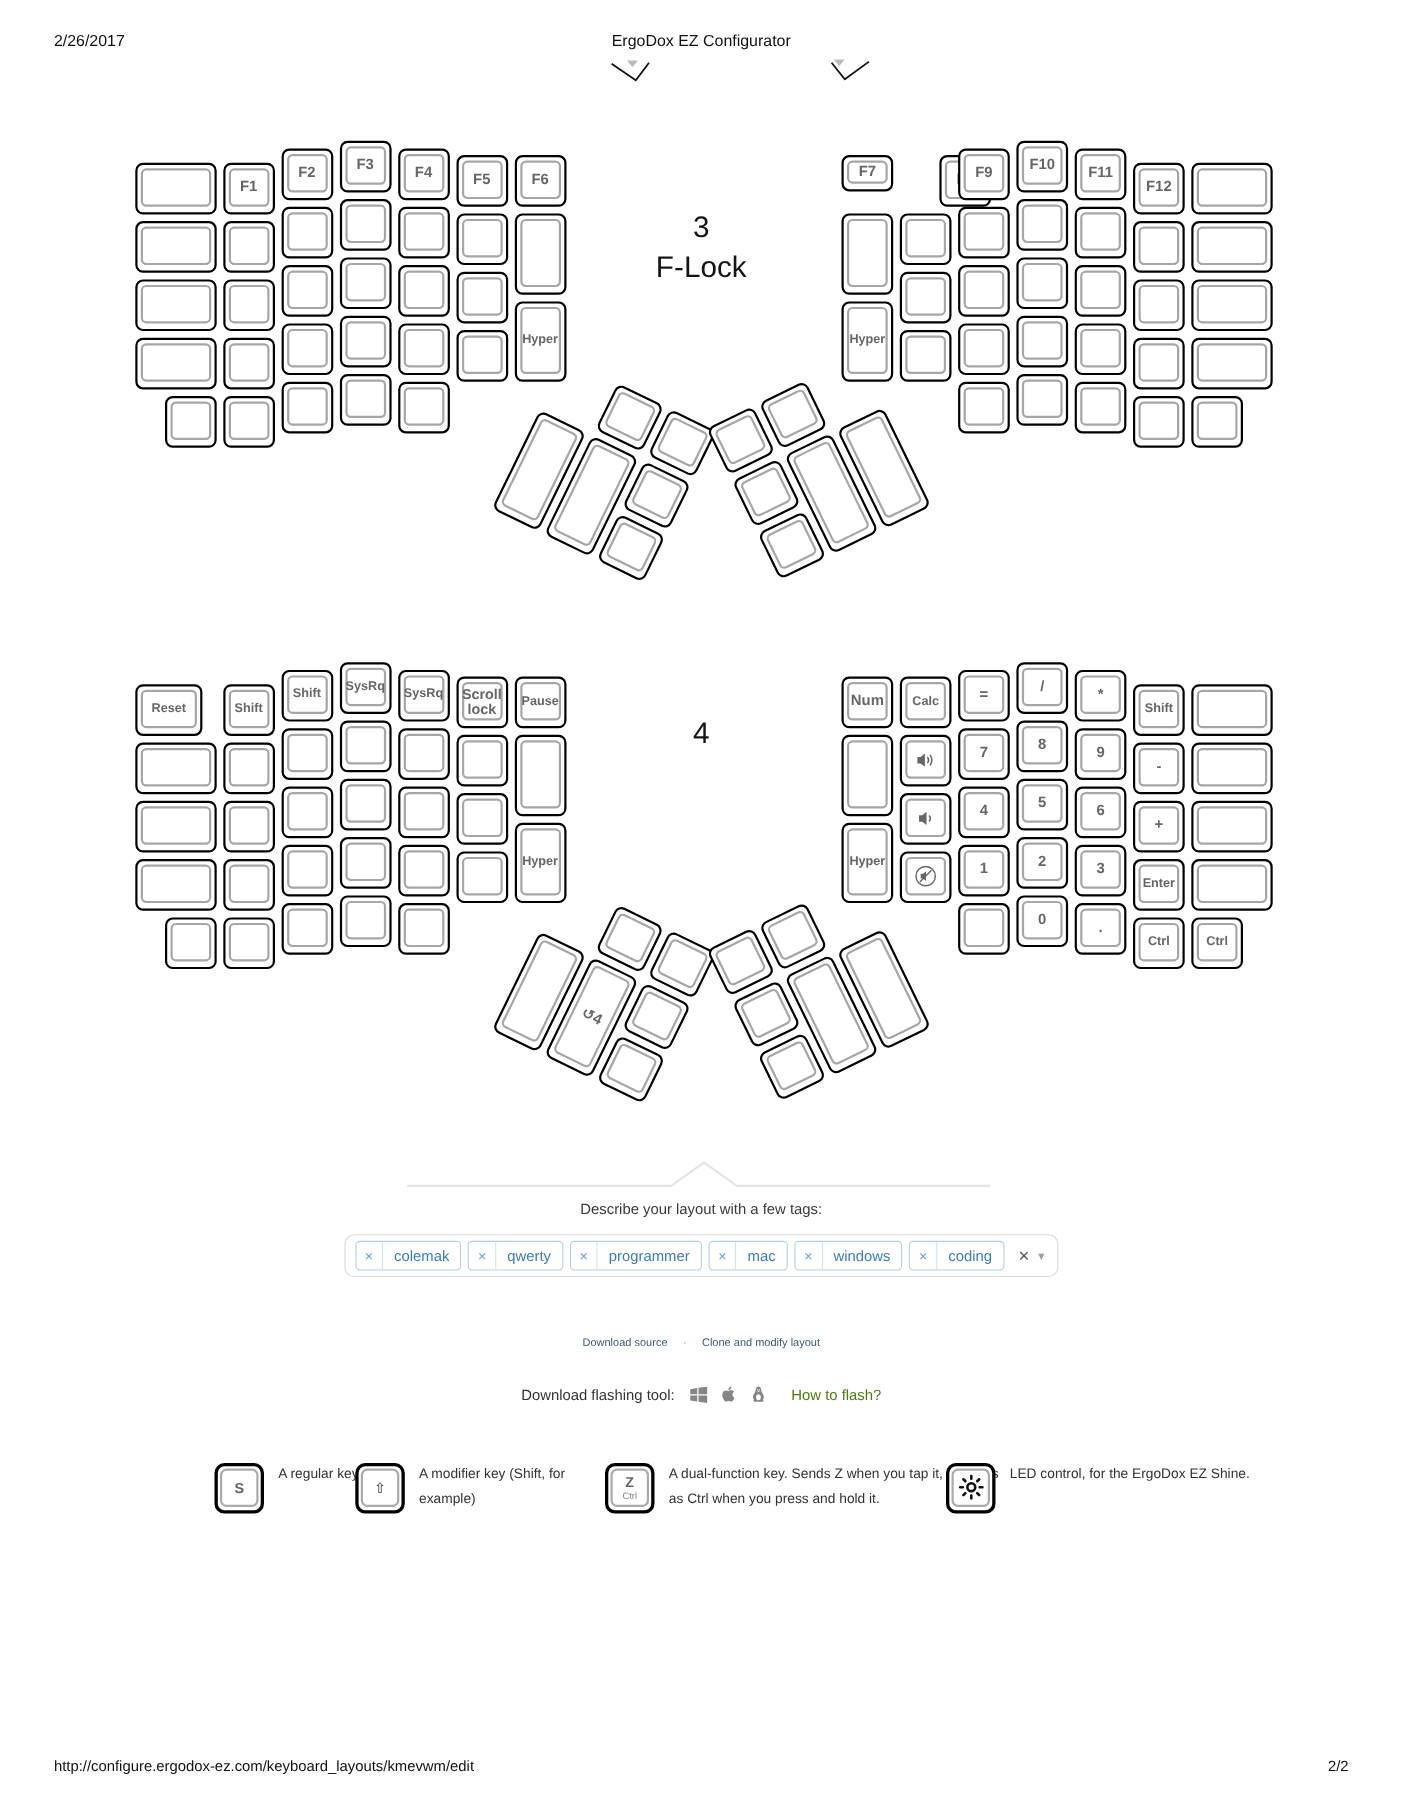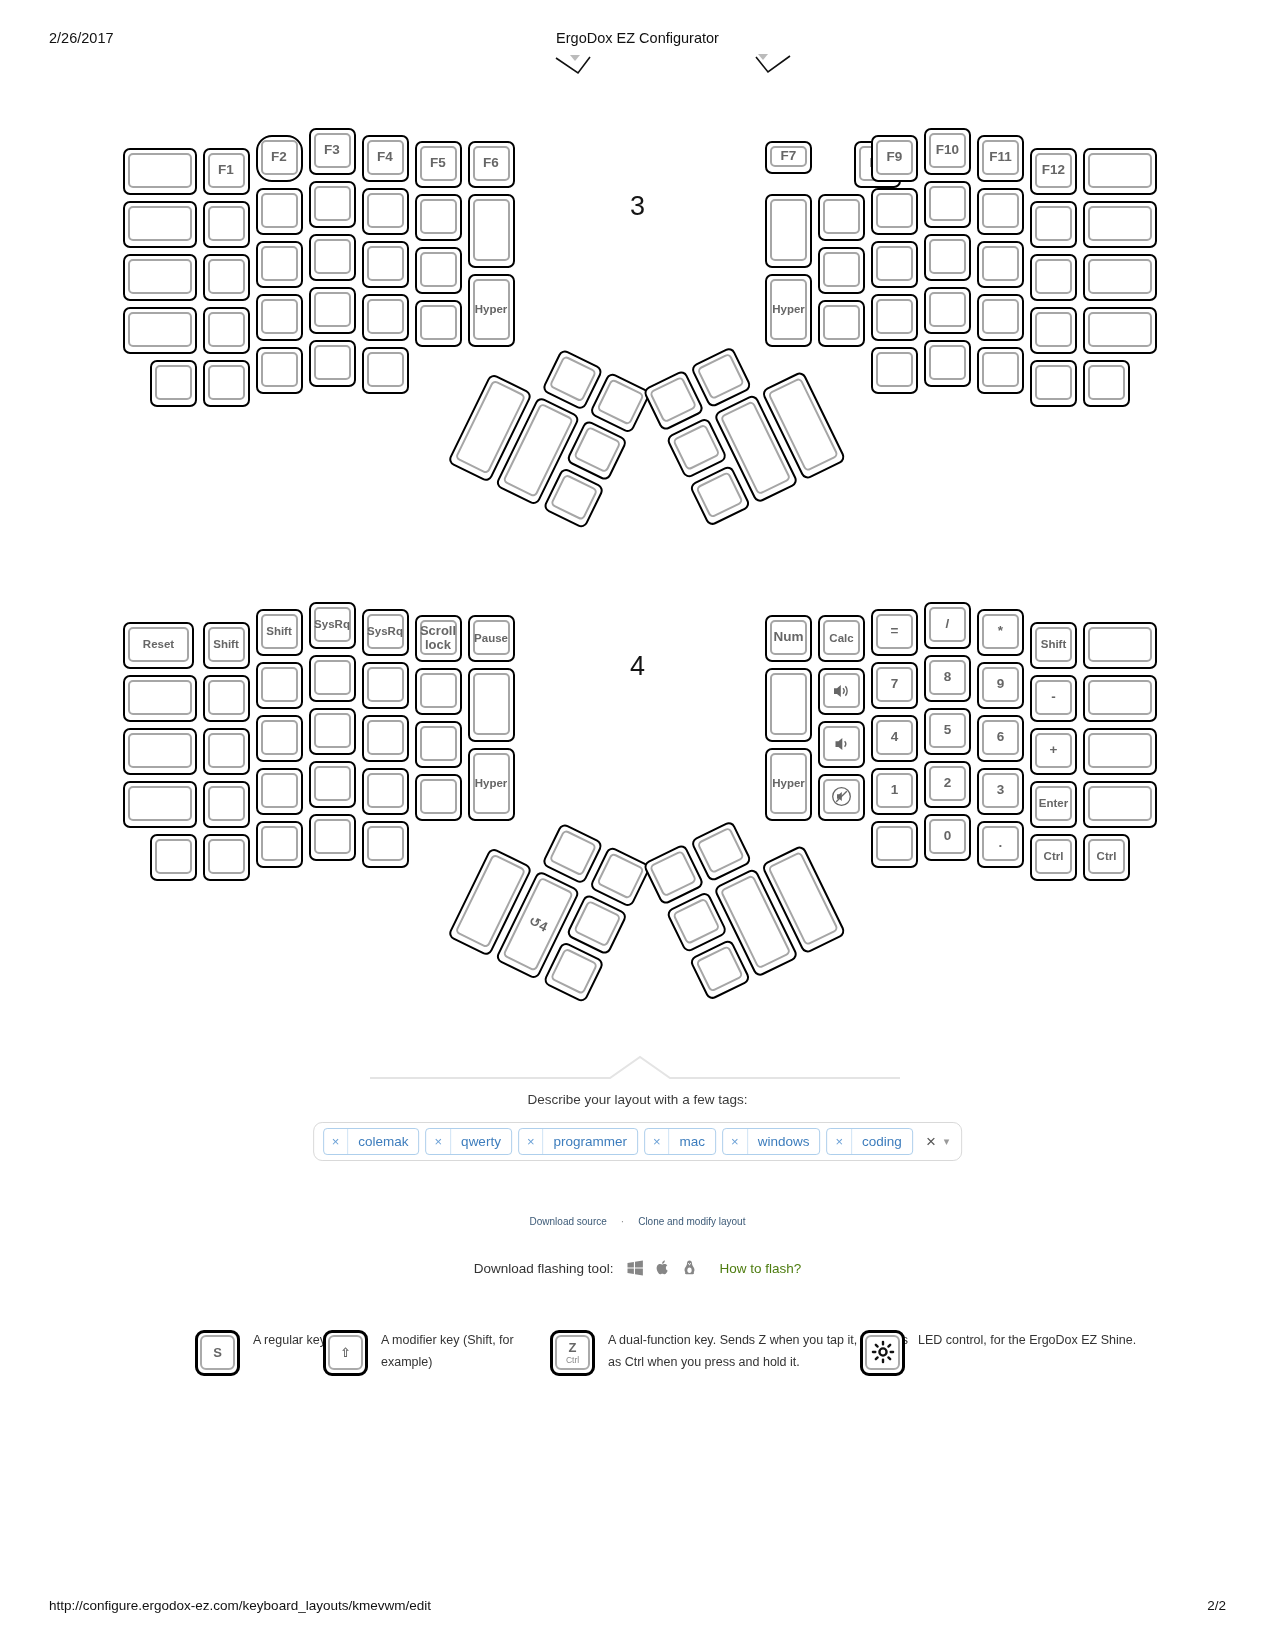--- a/index.html
+++ b/index.html
@@ -67,29 +67,30 @@
 <svg class="tails" width="1275" height="90" style="position:absolute;left:0;top:0">
   <polyline points="556,58 578,73 590,57" fill="none" stroke="#111" stroke-width="1.6"></polyline>
   <polygon points="570,55 580,55 575,61" fill="#bbb"></polygon>
   <polyline points="756,57 768,72 790,56" fill="none" stroke="#111" stroke-width="1.6"></polyline>
   <polygon points="758,54 768,54 763,60" fill="#bbb"></polygon>
 </svg>
 
 <div class="layer" style="top:128px">
   <div class="layer-label" style="top:60px">
     <div>3</div>
+    <div>F-Lock</div>
   </div>
   <div class="kb">
       <div class="key" style="left: 123px; top: 19.875px; width: 73.5px; height: 47px;">
         <div class="kin"></div>
       </div>
       <div class="key" style="left: 202.5px; top: 19.875px; width: 47px; height: 47px;">
         <div class="kin">F1</div>
       </div>
-      <div class="key" style="left: 255.5px; top: 6.625px; width: 47px; height: 47px; border-radius: 16px;">
+      <div class="key" style="left: 255.5px; top: 6.625px; width: 47px; height: 47px;">
         <div class="kin">F2</div>
       </div>
       <div class="key" style="left: 308.5px; top: 0px; width: 47px; height: 47px;">
         <div class="kin">F3</div>
       </div>
       <div class="key" style="left: 361.5px; top: 6.625px; width: 47px; height: 47px;">
         <div class="kin">F4</div>
       </div>
       <div class="key" style="left: 414.5px; top: 13.25px; width: 47px; height: 47px;">
         <div class="kin">F5</div>
@@ -309,21 +310,21 @@
         </div>
       </div>
     </div>
 </div>
 
 <div class="layer" style="top:602px">
   <div class="layer-label" style="top:46px">
     <div>4</div>
   </div>
   <div class="kb">
-      <div class="key" style="left: 123px; top: 19.875px; width: 71px; height: 47px;">
+      <div class="key" style="left: 123px; top: 19.875px; width: 61px; height: 47px;">
         <div class="kin sm">Reset</div>
       </div>
       <div class="key" style="left: 202.5px; top: 19.875px; width: 47px; height: 47px;">
         <div class="kin sm">Shift</div>
       </div>
       <div class="key" style="left: 255.5px; top: 6.625px; width: 47px; height: 47px;">
         <div class="kin sm">Shift</div>
       </div>
       <div class="key" style="left: 308.5px; top: 0px; width: 47px; height: 47px;">
         <div class="kin sm">SysRq</div>

